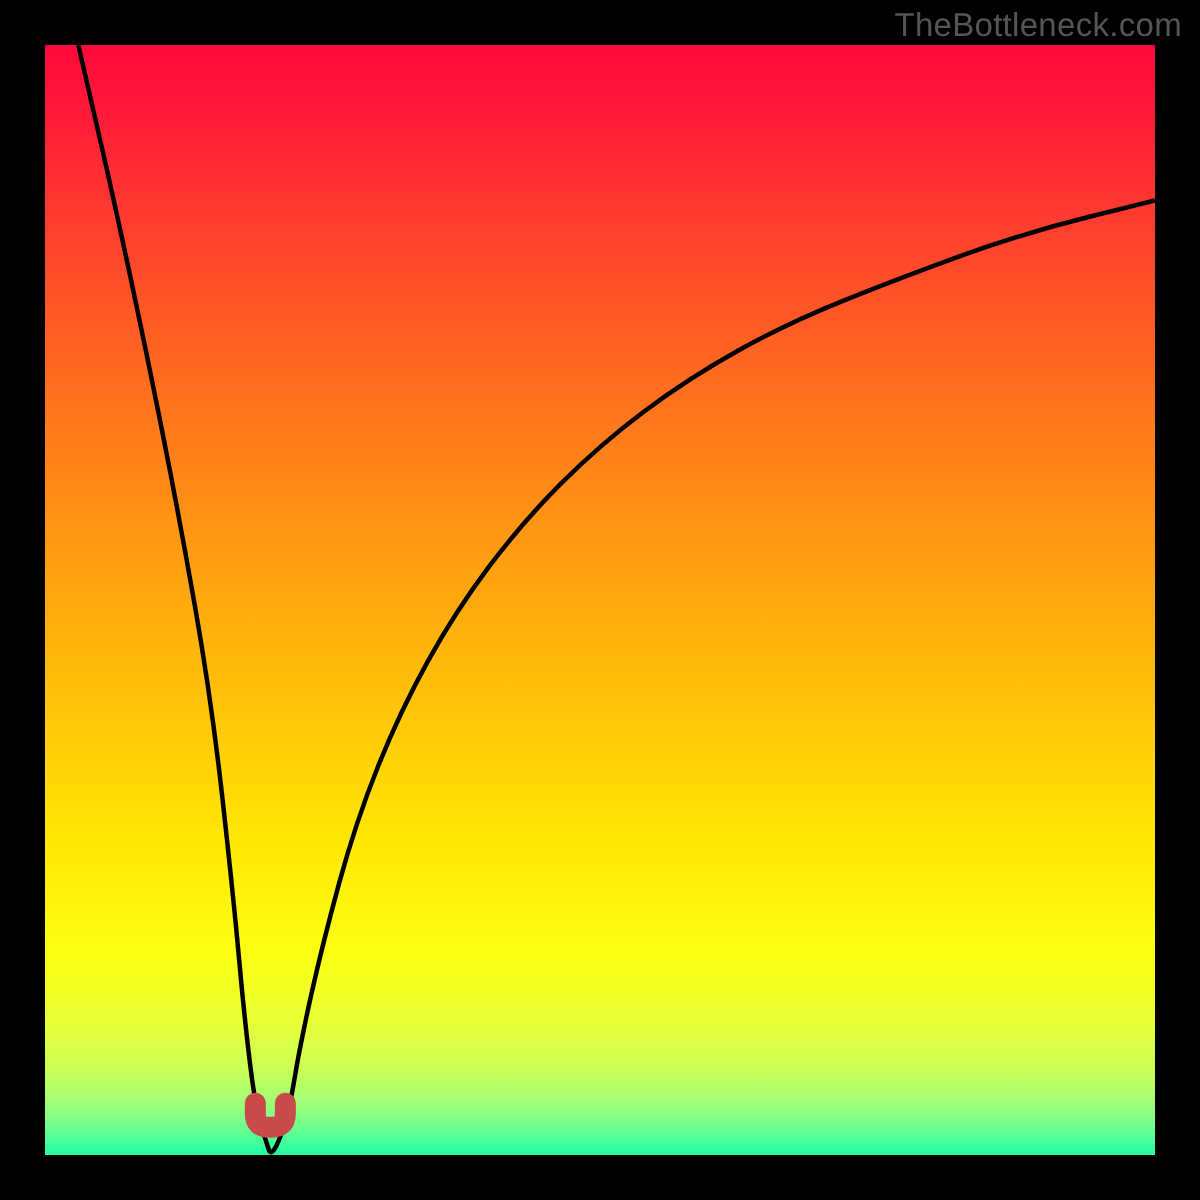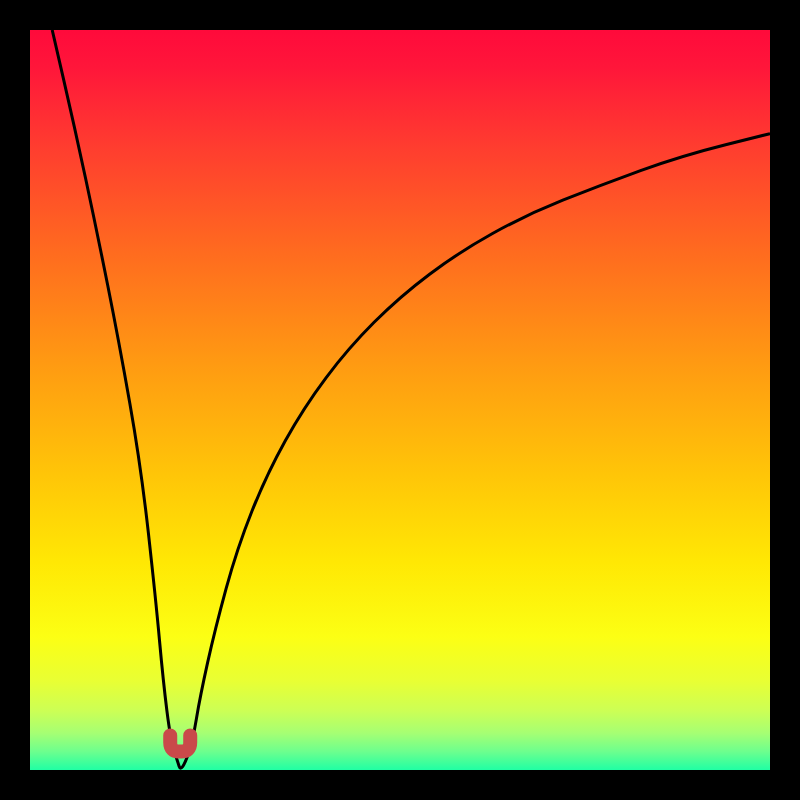--- a/index.html
+++ b/index.html
@@ -45,20 +45,21 @@
     font-weight: 400;
     letter-spacing: 0.2px;
     user-select: none;
   }
 </style>
 </head>
 <body>
 
 <div class="frame">
 
+  <div class="watermark">TheBottleneck.com</div>
 
   <div class="plot-area">
 
     <svg class="gradient-bg" viewBox="0 0 740 740" preserveAspectRatio="none">
       <defs>
         <linearGradient id="bgGrad" x1="0" y1="0" x2="0" y2="1">
         <stop offset="0%" stop-color="#ff0a3b"></stop>
             <stop offset="5%" stop-color="#ff163a"></stop>
             <stop offset="15%" stop-color="#ff3a30"></stop>
             <stop offset="30%" stop-color="#ff6b1f"></stop>

